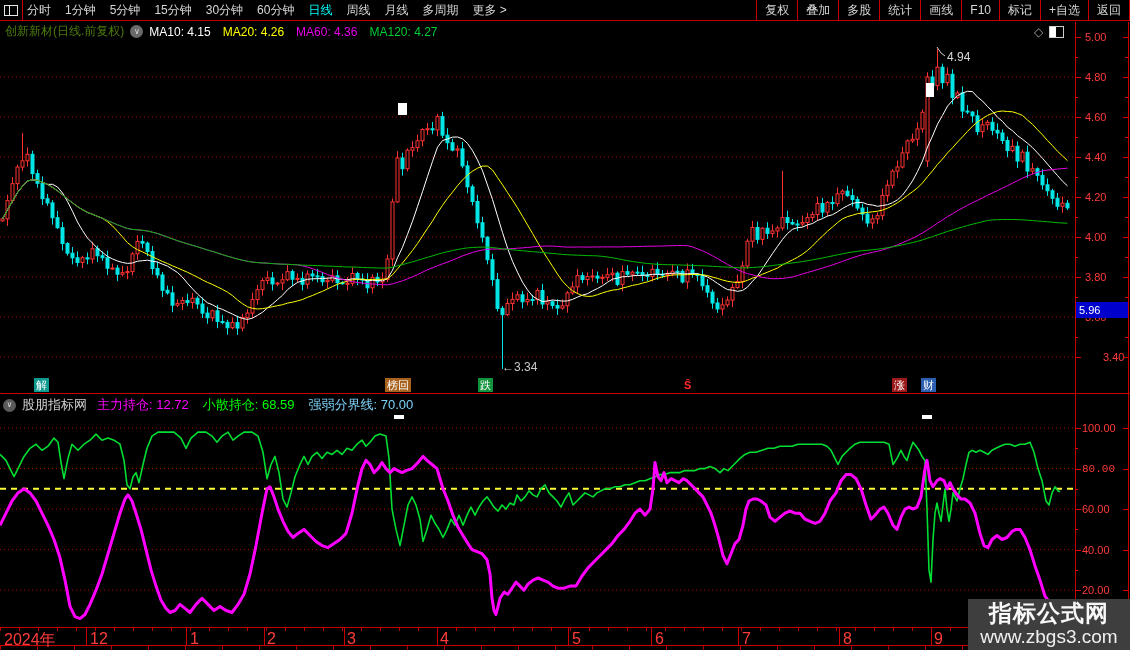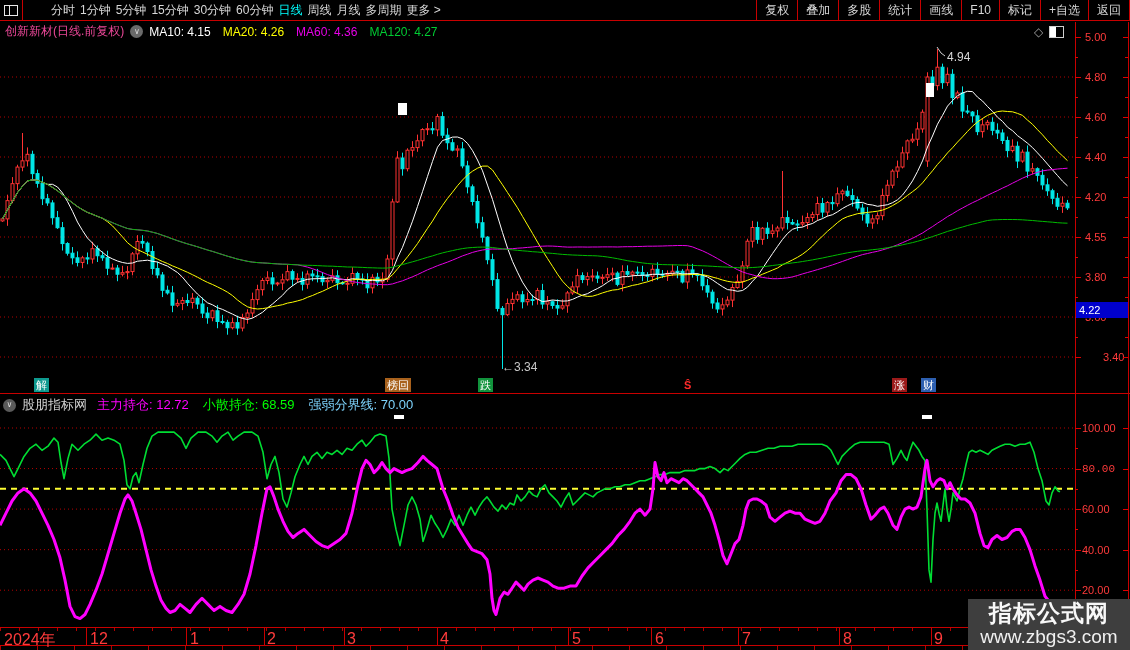--- a/index.html
+++ b/index.html
@@ -5,29 +5,29 @@
   html,body{margin:0;padding:0;background:#000;}
   #screen{position:relative;width:1130px;height:650px;background:#000;overflow:hidden;
     font-family:"Liberation Sans","DejaVu Sans",sans-serif;}
   
   #topbar{position:absolute;left:0;top:0;width:1130px;height:21px;display:flex;align-items:center;
     border-bottom:1px solid #c80000;box-sizing:border-box;z-index:6;background:#000;}
   #win-icon-cell{width:23px;height:100%;display:flex;align-items:center;justify-content:center;
     border-right:1px solid #c80000;box-sizing:border-box;}
   #win-icon{width:12px;height:9px;border:1px solid #e8e8e8;position:relative;}
   #win-icon span{position:absolute;left:4px;top:0;width:1px;height:100%;background:#e8e8e8;}
-  #period-tabs{display:flex;gap:5px;margin-left:28px;}
+  #period-tabs{display:flex;gap:14px;margin-left:4px;}
   .tab{color:#d8d8d8;font-size:12px;cursor:default;white-space:nowrap;}
   .tab.active{color:#00ffff;}
   #actions{margin-left:auto;display:flex;height:100%;border-right:1px solid #c80000;box-sizing:border-box;}
   .action{display:flex;align-items:center;padding:0 8px;border-left:1px solid #c80000;
     color:#d8d8d8;font-size:12px;white-space:nowrap;}
   
   #main-title-row{position:absolute;left:5px;top:23px;display:flex;align-items:center;z-index:5;font-size:12px;}
-  #main-title{color:#ec4899;}
+  #main-title{color:#4d7c0f;}
   .chev-circle{display:inline-flex;align-items:center;justify-content:center;width:13px;height:13px;
     border-radius:50%;background:#6a6a6a;color:#ddd;font-size:8px;line-height:1;margin:0 6px;}
   .ma-item{margin-right:12px;white-space:nowrap;}
   #chart-corner-icons{position:absolute;left:1034px;top:25px;z-index:5;display:flex;align-items:center;gap:6px;}
   #diamond-icon{color:#9a9a9a;font-size:12px;}
   #pane-icon{width:13px;height:10px;border:1px solid #cfcfcf;position:relative;background:#000;}
   #pane-icon span{position:absolute;left:0;top:0;width:6px;height:100%;background:#fff;}
   
   .mini-badge{position:absolute;top:378px;height:14px;line-height:14px;padding:0 2px;font-size:11px;
     z-index:6;white-space:nowrap;}
@@ -812,21 +812,21 @@
       <div class="ax-label" style="left: 1085px; top: 151px;">4.40</div>
       <div class="tick" style="left: 1075px; top: 157px; width: 6px;"></div>
       <div class="tick" style="left: 1123px; top: 157px; width: 5px;"></div>
       <div class="tick" style="left: 1075px; top: 177px; width: 3px;"></div>
       <div class="tick" style="left: 1125px; top: 177px; width: 3px;"></div>
       <div class="ax-label" style="left: 1085px; top: 191px;">4.20</div>
       <div class="tick" style="left: 1075px; top: 197px; width: 6px;"></div>
       <div class="tick" style="left: 1123px; top: 197px; width: 5px;"></div>
       <div class="tick" style="left: 1075px; top: 217px; width: 3px;"></div>
       <div class="tick" style="left: 1125px; top: 217px; width: 3px;"></div>
-      <div class="ax-label" style="left: 1085px; top: 231px;">4.55</div>
+      <div class="ax-label" style="left: 1085px; top: 231px;">4.00</div>
       <div class="tick" style="left: 1075px; top: 237px; width: 6px;"></div>
       <div class="tick" style="left: 1123px; top: 237px; width: 5px;"></div>
       <div class="tick" style="left: 1075px; top: 257px; width: 3px;"></div>
       <div class="tick" style="left: 1125px; top: 257px; width: 3px;"></div>
       <div class="ax-label" style="left: 1085px; top: 271px;">3.80</div>
       <div class="tick" style="left: 1075px; top: 277px; width: 6px;"></div>
       <div class="tick" style="left: 1123px; top: 277px; width: 5px;"></div>
       <div class="tick" style="left: 1075px; top: 297px; width: 3px;"></div>
       <div class="tick" style="left: 1125px; top: 297px; width: 3px;"></div>
       <div class="ax-label" style="left: 1085px; top: 311px;">3.60</div>
@@ -853,21 +853,21 @@
       <div class="tick" style="left: 1075px; top: 529.1px; width: 3px;"></div>
       <div class="ax-label" style="left: 1082px; top: 543.65px;">40.00</div>
       <div class="tick" style="left: 1075px; top: 549.65px; width: 6px;"></div>
       <div class="tick" style="left: 1123px; top: 549.65px; width: 5px;"></div>
       <div class="tick" style="left: 1075px; top: 569.65px; width: 3px;"></div>
       <div class="ax-label" style="left: 1082px; top: 584.2px;">20.00</div>
       <div class="tick" style="left: 1075px; top: 590.2px; width: 6px;"></div>
       <div class="tick" style="left: 1123px; top: 590.2px; width: 5px;"></div>
       <div class="tick" style="left: 1075px; top: 610.2px; width: 3px;"></div>
     </div>
-  <div id="price-badge">4.22</div>
+  <div id="price-badge">5.96</div>
 
   <div id="xaxis-row">
       <div class="month-label" style="left: 4px;">2024年</div>
       <div class="month-label" style="left: 90px;">12</div>
       <div class="month-label" style="left: 190px;">1</div>
       <div class="month-label" style="left: 267px;">2</div>
       <div class="month-label" style="left: 347px;">3</div>
       <div class="month-label" style="left: 440px;">4</div>
       <div class="month-label" style="left: 572px;">5</div>
       <div class="month-label" style="left: 655px;">6</div>

